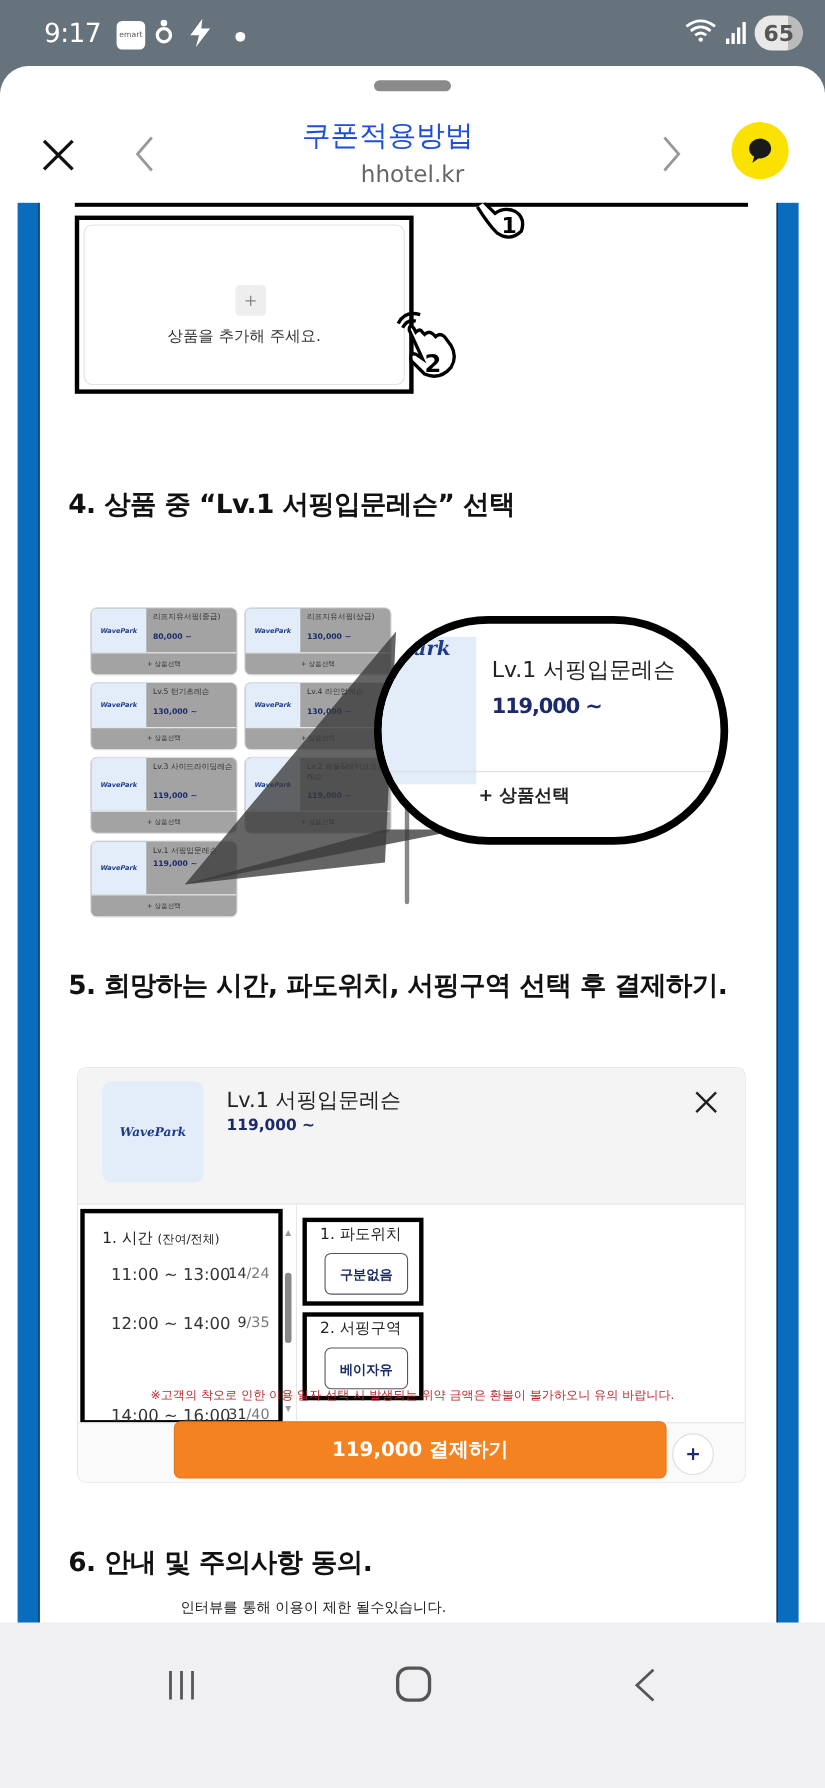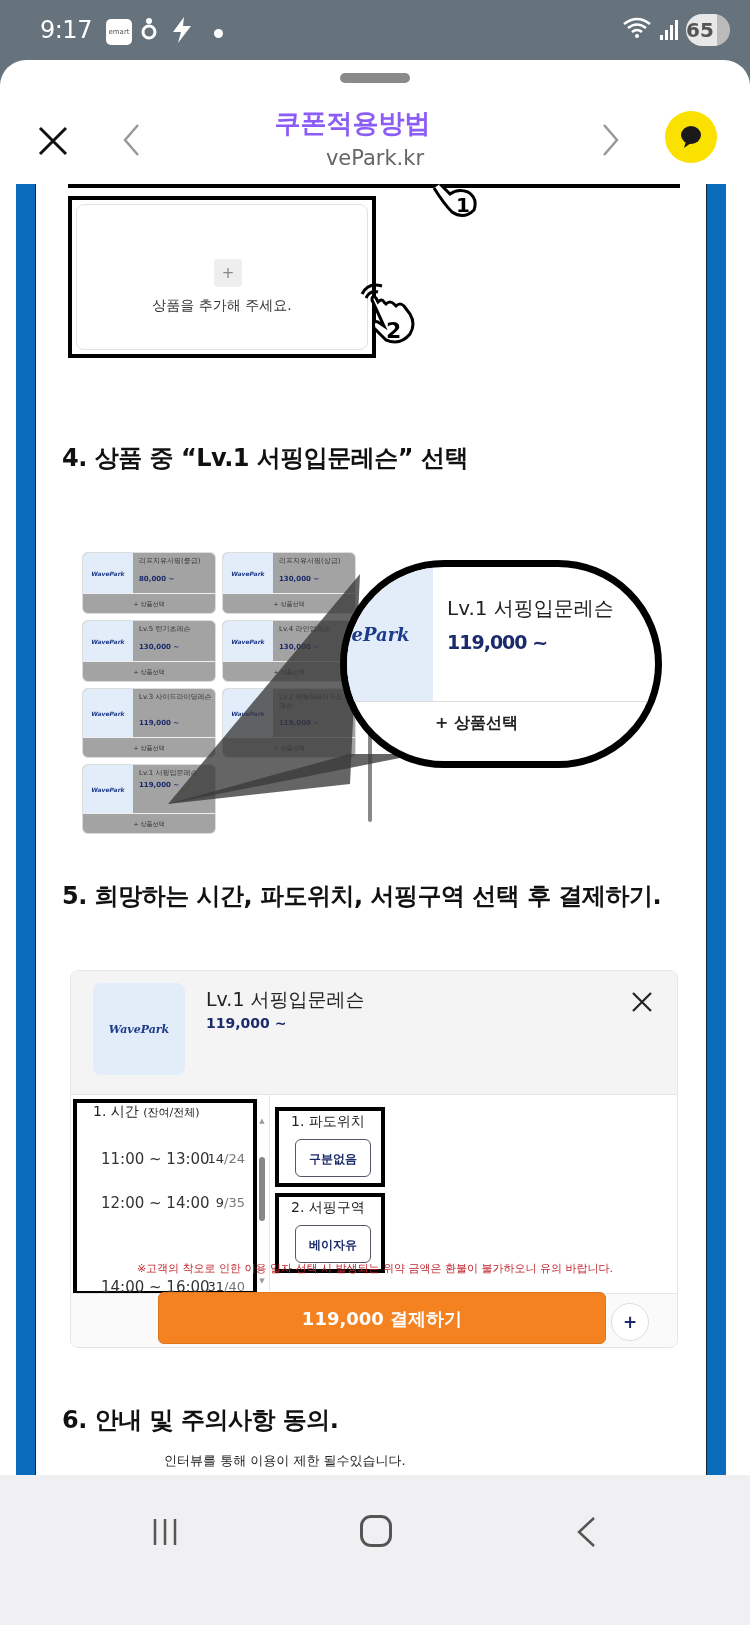--- a/index.html
+++ b/index.html
@@ -6,32 +6,32 @@
   html, body { width: 750px; height: 1625px; overflow: hidden; }
   body { background: #67737c; font-family: "DejaVu Sans", "Liberation Sans", sans-serif; position: relative; }
 
   
   .status-bar { position: absolute; left: 0; top: 0; width: 750px; height: 60px; color: #fff; }
   .sb-time { position: absolute; left: 40px; top: 16px; font-size: 24px; font-weight: normal; letter-spacing: -0.5px; }
   .sb-emart { position: absolute; left: 106px; top: 19px; width: 26px; height: 26px; background: #fff; border-radius: 5px; color: #555; font-size: 7px; text-align: center; line-height: 26px; }
   .sb-icon { position: absolute; top: 16px; font-size: 22px; }
   .sb-dot { position: absolute; left: 214px; top: 29px; width: 9px; height: 9px; border-radius: 50%; background: #fff; }
   .sb-right { position: absolute; right: 20px; top: 14px; display: flex; align-items: center; gap: 8px; }
-  .sb-battery { width: 44px; height: 32px; border-radius: 16px; background: linear-gradient(90deg, #e8e8e8 70%, #bbb 70%); color: #555; font-weight: bold; font-size: 20px; text-align: left; line-height: 32px; }
+  .sb-battery { width: 44px; height: 32px; border-radius: 16px; background: linear-gradient(90deg, #e8e8e8 70%, #bbb 70%); color: #555; font-weight: bold; font-size: 20px; text-align: center; line-height: 32px; }
   .sb-signal { display: flex; align-items: flex-end; gap: 2px; height: 20px; }
   .sb-signal i { display: block; width: 3px; background: #fff; }
 
   
   .sheet { position: absolute; left: 0; top: 60px; width: 750px; height: 1565px; background: #fff; border-radius: 26px 26px 0 0; overflow: hidden; }
   .grabber { position: absolute; left: 340px; top: 13px; width: 70px; height: 10px; border-radius: 5px; background: #8a8a8a; }
   .nav-header { position: absolute; left: 0; top: 24px; width: 750px; height: 100px; background: #fff; z-index: 5; }
   .nav-close { position: absolute; left: 36px; top: 40px; width: 34px; height: 34px; }
   .nav-back { position: absolute; left: 120px; top: 38px; width: 24px; height: 36px; }
   .nav-fwd { position: absolute; left: 598px; top: 38px; width: 24px; height: 36px; }
-  .nav-title { position: absolute; left: 0; width: 705px; top: 22px; text-align: center; font-size: 26px; font-weight: bold; color: #8b5cf6; }
+  .nav-title { position: absolute; left: 0; width: 705px; top: 22px; text-align: center; font-size: 26px; font-weight: normal; color: #1d4ed8; }
   .nav-url { position: absolute; left: 0; width: 750px; top: 62px; text-align: center; font-size: 21px; color: #666; }
   .kakao-btn { position: absolute; left: 665px; top: 27px; width: 52px; height: 52px; border-radius: 50%; background: #fae100; display: flex; align-items: center; justify-content: center; }
 
   
   .content { position: absolute; left: 0; top: 124px; width: 750px; height: 1350px; background: #fff; overflow: hidden; }
   .blue-bar-left { position: absolute; left: 16px; top: 0; width: 20px; height: 1400px; background: #0a6cbd; border-right: 1px solid #123; }
   .blue-bar-right { position: absolute; left: 706px; top: 0; width: 20px; height: 1400px; background: #0a6cbd; border-left: 1px solid #123; }
   .hr-top { position: absolute; left: 68px; top: 0; width: 612px; height: 4px; background: #000; }
   .finger1 { position: absolute; left: 430px; top: -2px; width: 50px; height: 40px; }
 
@@ -49,38 +49,38 @@
   .pcard .thumb { position: absolute; left: 0; top: 0; width: 50px; height: 40px; background: #e2edf9; display: flex; align-items: center; justify-content: center; }
   .pcard .logo { font-size: 6px; font-style: italic; color: #1e3a8a; font-weight: bold; }
   .pcard .pname { position: absolute; left: 56px; top: 4px; width: 76px; font-size: 7px; color: #333; line-height: 9px; }
   .pcard .pprice { position: absolute; left: 56px; font-size: 7px; color: #1b2a6b; font-weight: bold; }
   .pcard .psel { position: absolute; left: 0; bottom: 0; width: 100%; height: 20px; border-top: 1px solid #eee; text-align: center; line-height: 20px; font-size: 6px; color: #333; }
   .grid-scroll { position: absolute; left: 286px; top: 0; width: 4px; height: 280px; }
   .grid-scroll .thumbbar { position: absolute; left: 0; top: 120px; width: 4px; height: 150px; background: #888; border-radius: 2px; }
 
   .magnify-shadow { position: absolute; left: 160px; top: 470px; width: 340px; height: 260px; }
   .magnifier { position: absolute; left: 340px; top: 500px; width: 322px; height: 208px; border: 7px solid #000; border-radius: 104px; overflow: hidden; background: #fff; }
-  .mag-thumb { position: absolute; left: 0; top: 0; width: 86px; height: 134px; background: #e2edf9; display: flex; align-items: center; }
+  .mag-thumb { position: absolute; left: 0; top: 12px; width: 86px; height: 134px; background: #e2edf9; display: flex; align-items: flex-start; }
   .mag-logo { margin-left: -6px; font-size: 18px; font-style: italic; color: #1e3a8a; font-weight: bold; font-family: "DejaVu Serif", serif; }
   .mag-name { position: absolute; left: 100px; top: 28px; font-size: 20px; color: #222; }
   .mag-price { position: absolute; left: 100px; top: 64px; font-size: 19px; font-weight: bold; color: #1b2a6b; letter-spacing: -1px; }
   .mag-divider { position: absolute; left: 0; top: 134px; width: 100%; height: 1px; background: #ddd; }
   .mag-sel { position: absolute; left: 88px; top: 146px; font-size: 16px; color: #222; font-weight: bold; }
 
   
   .panel { position: absolute; left: 70px; top: 786px; width: 608px; height: 378px; border: 1px solid #e6e6e6; border-radius: 8px; background: #fff; overflow: hidden; }
   .panel-head { position: absolute; left: 0; top: 0; width: 100%; height: 124px; background: #f4f4f4; border-bottom: 1px solid #e4e4e4; }
   .panel-thumb { position: absolute; left: 22px; top: 12px; width: 92px; height: 92px; border-radius: 8px; background: #e2edf9; display: flex; align-items: center; justify-content: center; }
   .panel-logo { font-size: 11px; font-style: italic; color: #1e3a8a; font-weight: bold; font-family: "DejaVu Serif", serif; }
   .panel-name { position: absolute; left: 135px; top: 16px; font-size: 19px; color: #222; }
   .panel-price { position: absolute; left: 135px; top: 44px; font-size: 14px; font-weight: bold; color: #1b2a6b; }
   .panel-close { position: absolute; left: 560px; top: 20px; width: 22px; height: 22px; }
 
   .time-box { position: absolute; left: 2px; top: 128px; width: 184px; height: 196px; border: 4px solid #000; background: #fff; }
-  .time-title { position: absolute; left: 16px; top: 0; font-size: 14px; color: #222; }
+  .time-title { position: absolute; left: 16px; top: 14px; font-size: 14px; color: #222; }
   .time-title small { font-size: 11px; }
   .time-row { position: absolute; left: 12px; width: 162px; height: 40px; font-size: 15px; color: #333; }
   .time-row .t { position: absolute; left: 12px; top: 11px; }
   .time-row .c { position: absolute; right: 6px; top: 12px; font-size: 13px; }
   .time-row .c .tot { color: #777; }
   .time-row.selected { border: 1px solid #1b2a6b; border-radius: 10px; }
   .time-row.selected .t { color: #1b2a6b; font-weight: bold; }
   .time-scroll { position: absolute; left: 187px; top: 146px; width: 8px; height: 170px; }
   .time-scroll .up, .time-scroll .down { position: absolute; left: 0; width: 8px; font-size: 7px; color: #999; text-align: center; }
   .time-scroll .bar { position: absolute; left: 1px; top: 40px; width: 6px; height: 64px; background: #888; border-radius: 3px; }
@@ -151,21 +151,21 @@
       <svg width="34" height="34" viewBox="0 0 34 34">
           <path d="M4 4 L30 30 M30 4 L4 30" stroke="#111" stroke-width="3"></path>
         </svg>
     </div>
     <div class="nav-back">
       <svg width="24" height="36" viewBox="0 0 24 36">
           <path d="M18 3 L5 18 L18 33" stroke="#999" stroke-width="2.5" fill="none"></path>
         </svg>
     </div>
     <div class="nav-title">쿠폰적용방법</div>
-    <div class="nav-url">vePark.kr</div>
+    <div class="nav-url">hhotel.kr</div>
     <div class="nav-fwd">
       <svg width="24" height="36" viewBox="0 0 24 36">
           <path d="M6 3 L19 18 L6 33" stroke="#999" stroke-width="2.5" fill="none"></path>
         </svg>
     </div>
     <div class="kakao-btn">
       <svg width="26" height="26" viewBox="0 0 26 26">
           <ellipse cx="13" cy="11" rx="10" ry="9" fill="#1a1a1a"></ellipse>
           <path d="M8 17 L6 24 L13 19 Z" fill="#1a1a1a"></path>
         </svg>

